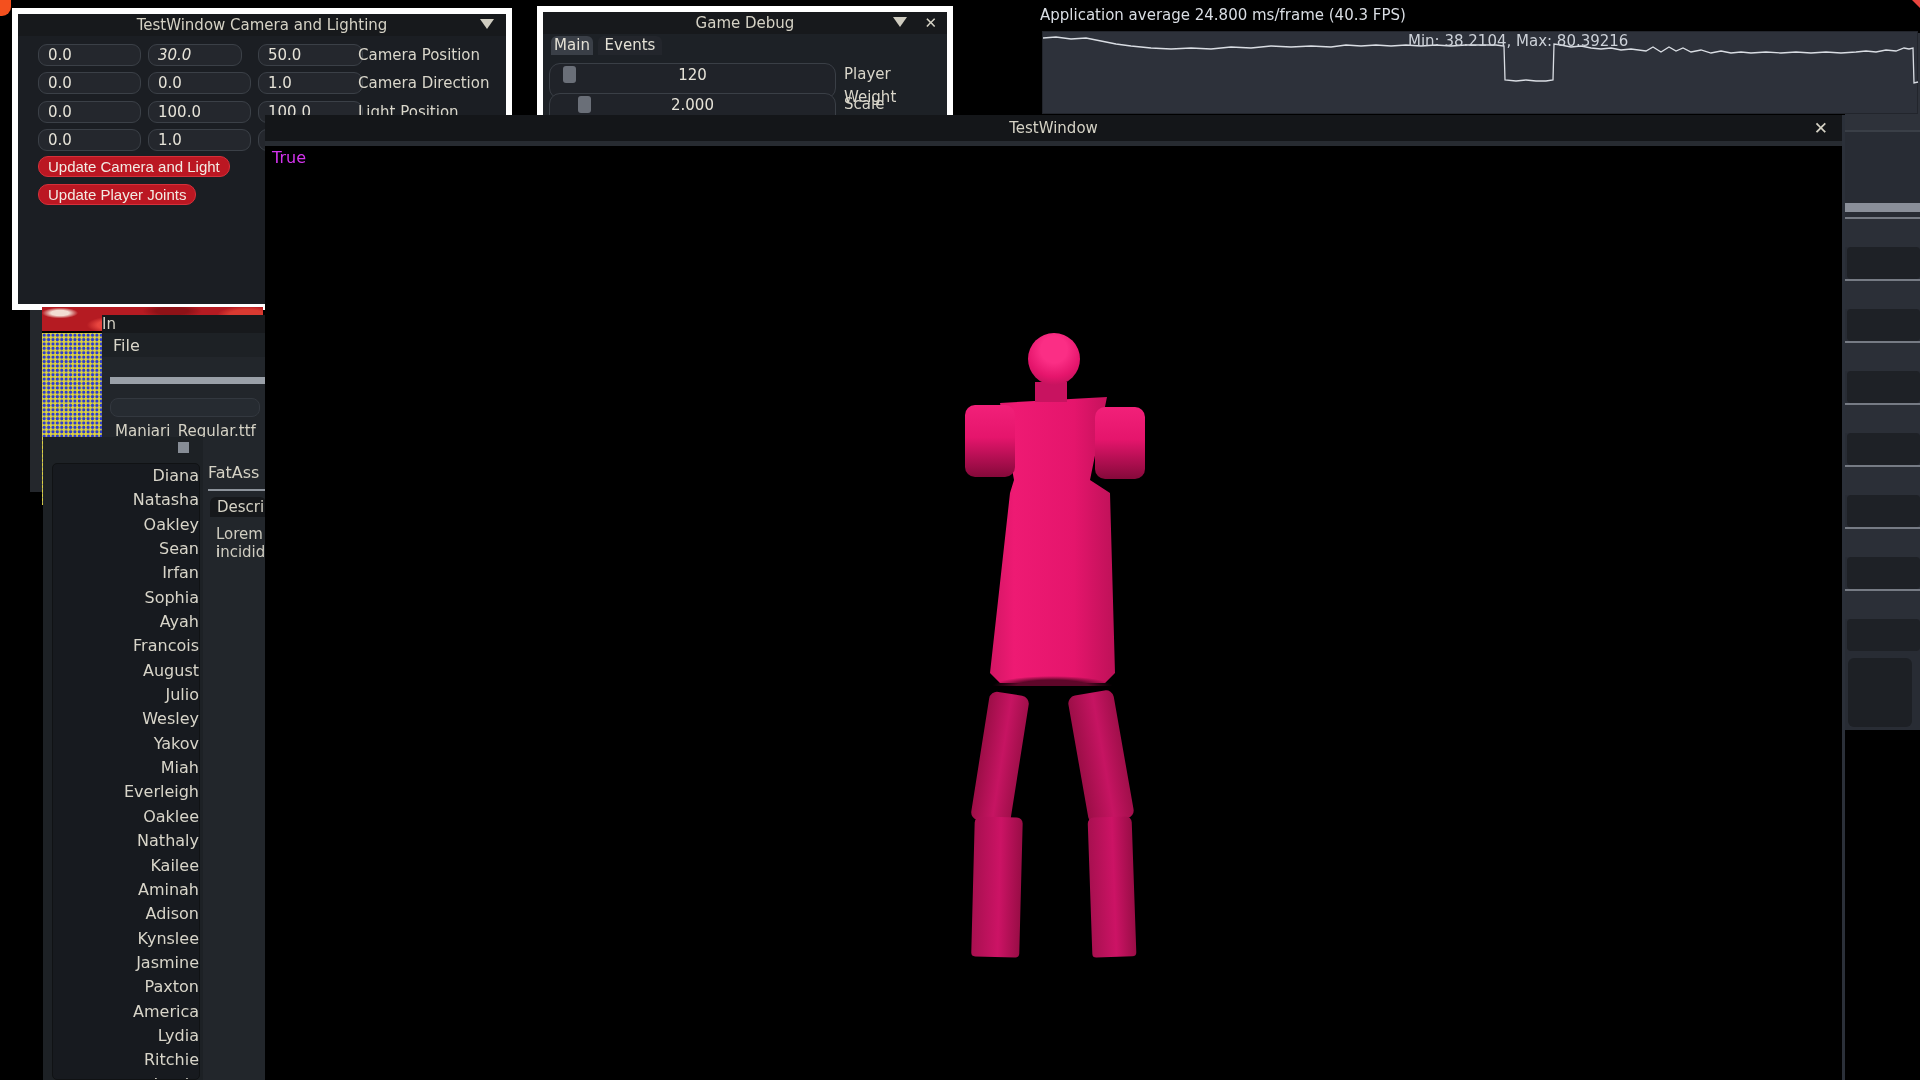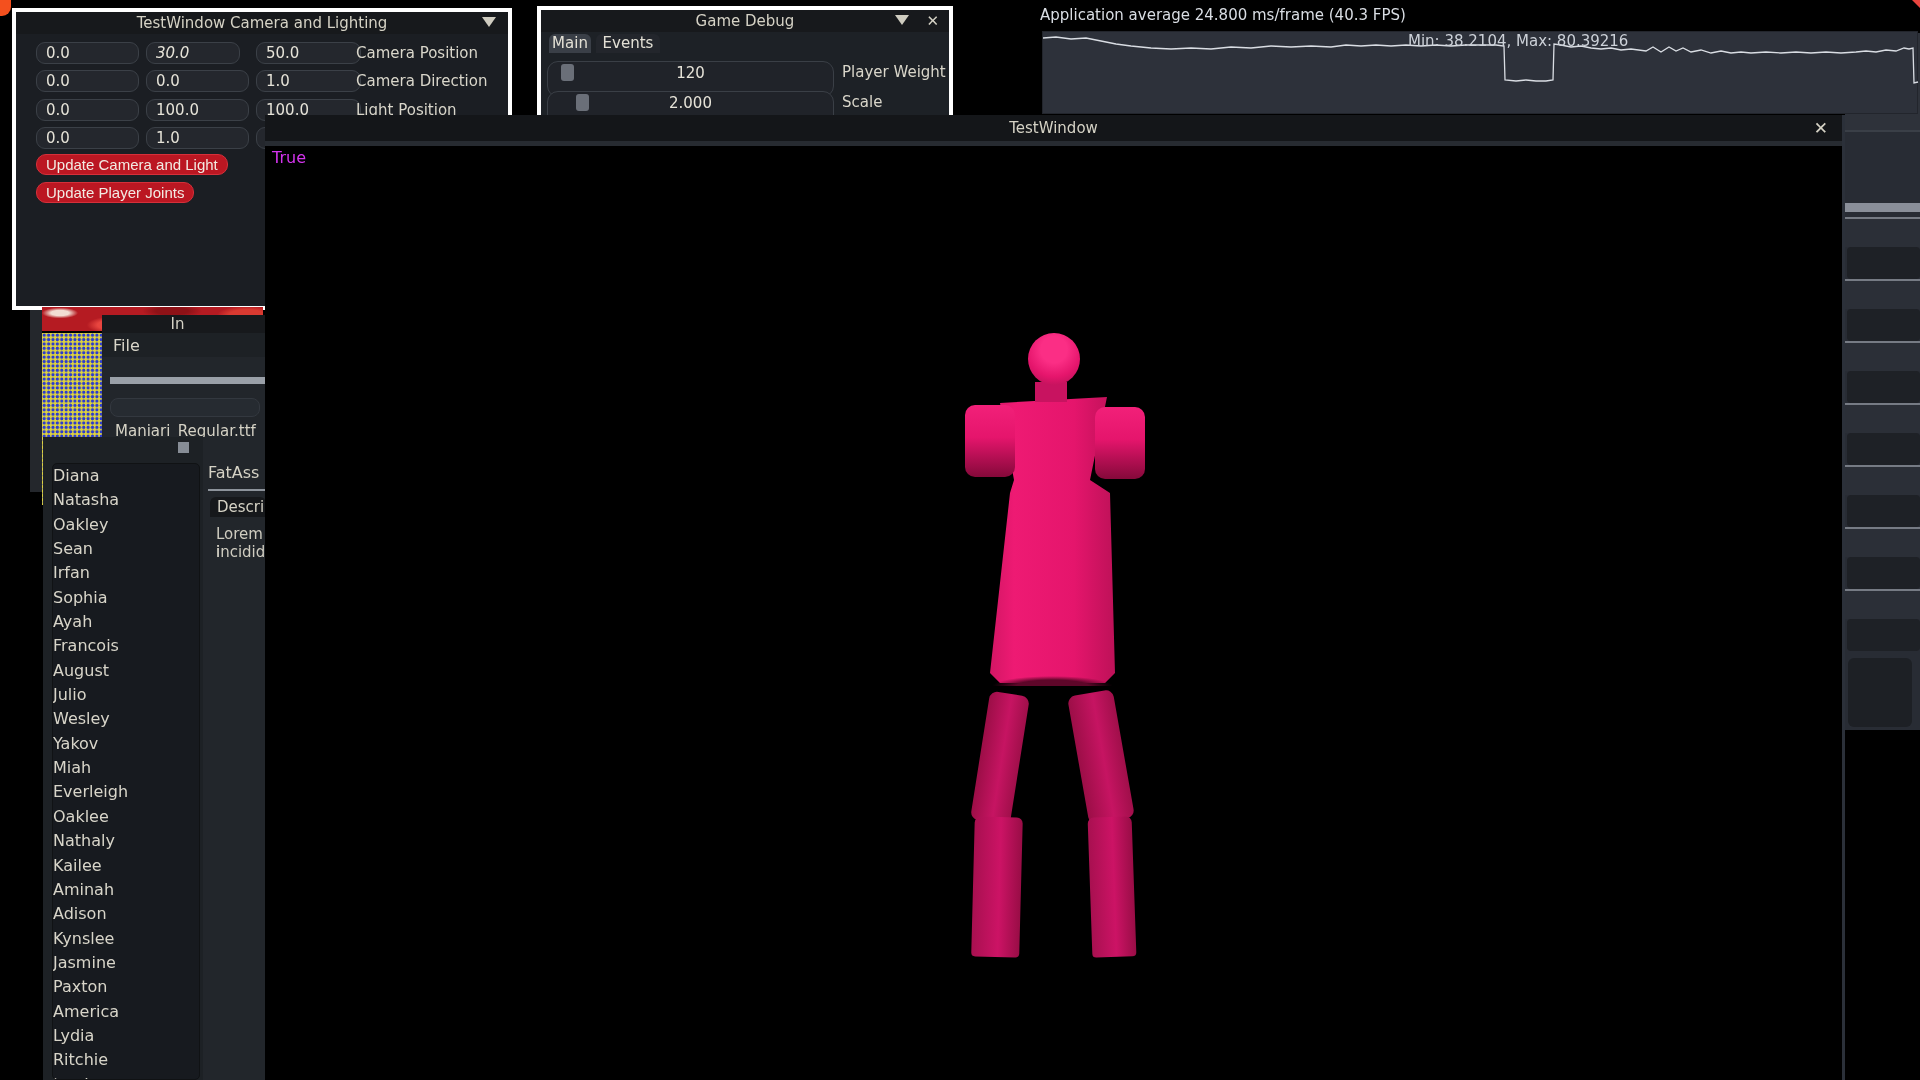--- a/index.html
+++ b/index.html
@@ -3,21 +3,21 @@
 <meta charset="utf-8">
 <style>
   * { margin:0; padding:0; box-sizing:border-box; }
   html,body { width:1920px; height:1080px; background:#000; overflow:hidden;
     font-family:"DejaVu Sans","Liberation Sans",sans-serif; }
   #stage { position:absolute; left:0; top:0; width:1920px; height:1080px; background:#000; }
   .abs { position:absolute; }
   .txt { color:#d9d6ca; font-size:15px; white-space:nowrap; }
 
   
-  .win { background:#1d2126; border:4px solid #ffffff; }
+  .win { background:#1d2126; border:6px solid #ffffff; }
   .titlebar { position:absolute; left:0; top:0; right:0; height:22px; background:#17191c;
     color:#d5d2c5; font-size:15px; text-align:center; line-height:22px; }
   .collapse-arrow { position:absolute; top:5px; width:0; height:0;
     border-left:7px solid transparent; border-right:7px solid transparent; border-top:10px solid #cfccc0; }
   .close-x { position:absolute; top:1px; color:#d5d2c5; font-size:15px; line-height:20px; cursor:default; }
 
   .field { position:absolute; height:22px; background:#24272d; border:1px solid #3b4047;
     border-radius:9px; color:#e6e3d8; font-size:15px; line-height:20px; padding-left:9px; }
   .rowlabel { position:absolute; color:#d9d6ca; font-size:15px; line-height:22px; }
   .btn-red { position:absolute; height:21px; background:#bb1722; border:1px solid #d5303a;
@@ -54,32 +54,32 @@
     background-image:
       radial-gradient(ellipse 30px 9px at 18px 6px, #f2ddd2 0 30%, transparent 60%),
       radial-gradient(ellipse 36px 12px at 70px 18px, #e8453f 0 40%, transparent 70%),
       radial-gradient(ellipse 40px 10px at 130px 4px, #8e1217 0 40%, transparent 75%),
       radial-gradient(ellipse 26px 8px at 168px 14px, #f0c9bb 0 30%, transparent 65%),
       radial-gradient(ellipse 40px 12px at 205px 8px, #d93a31 0 45%, transparent 75%); }
   #checkerboard { left:42px; top:333px; width:60px; height:172px; background-color:#ddd13e;
     background-image:radial-gradient(circle,#2b3bd0 1.5px,rgba(43,59,208,0) 1.9px);
     background-size:4.4px 4.4px; }
   #inspector-window { left:102px; top:315px; width:163px; height:122px; background:#22262b; border:none; }
-  #inspector-window .titlebar { height:18px; line-height:18px; text-align:center; padding-right:12px; }
+  #inspector-window .titlebar { height:18px; line-height:18px; text-align:left; padding-right:12px; }
   #insp-menubar { position:absolute; left:0; top:18px; right:0; height:24px; background:#1d2125; }
   #insp-progress { position:absolute; left:8px; top:62px; width:155px; height:7px; background:#9aa0a8; }
   #insp-input { position:absolute; left:8px; top:83px; width:150px; height:19px; background:#262b31;
     border:1px solid #33383f; border-radius:8px; }
   #insp-fontfile { position:absolute; left:13px; top:107px; color:#d5d2c5; font-size:15px; }
 
   
   #names-window { left:43px; top:437px; width:160px; height:643px; background:#1d2125; border:none; }
   #names-listbox { position:absolute; left:9px; top:26px; width:148px; height:617px; background:#171a1f;
     border:1px solid #101214; border-radius:5px; overflow:hidden; }
-  .name-row { height:24.35px; color:#d8d5c9; font-size:16px; text-align:left; line-height:24.35px; }
+  .name-row { height:24.35px; color:#d8d5c9; font-size:16px; text-align:right; line-height:24.35px; }
   #names-scroll-thumb { position:absolute; left:135px; top:5px; width:11px; height:11px; background:#878d96; }
 
   
   #fatass-window { left:203px; top:437px; width:63px; height:643px; background:#22262b; border:none; }
   #fatass-title { position:absolute; left:5px; top:26px; color:#d5d2c5; font-size:16px; }
   #fatass-sep { position:absolute; left:5px; top:52px; width:58px; height:2px; background:#8d939b; }
   #fatass-tab { position:absolute; left:7px; top:60px; width:56px; height:20px; background:#16181b;
     border-radius:6px 6px 0 0; color:#d5d2c5; font-size:15px; line-height:20px; padding-left:7px; }
   .lorem-line { position:absolute; left:5px; color:#cfccc0; font-size:15px;margin-left:8px; }
 

